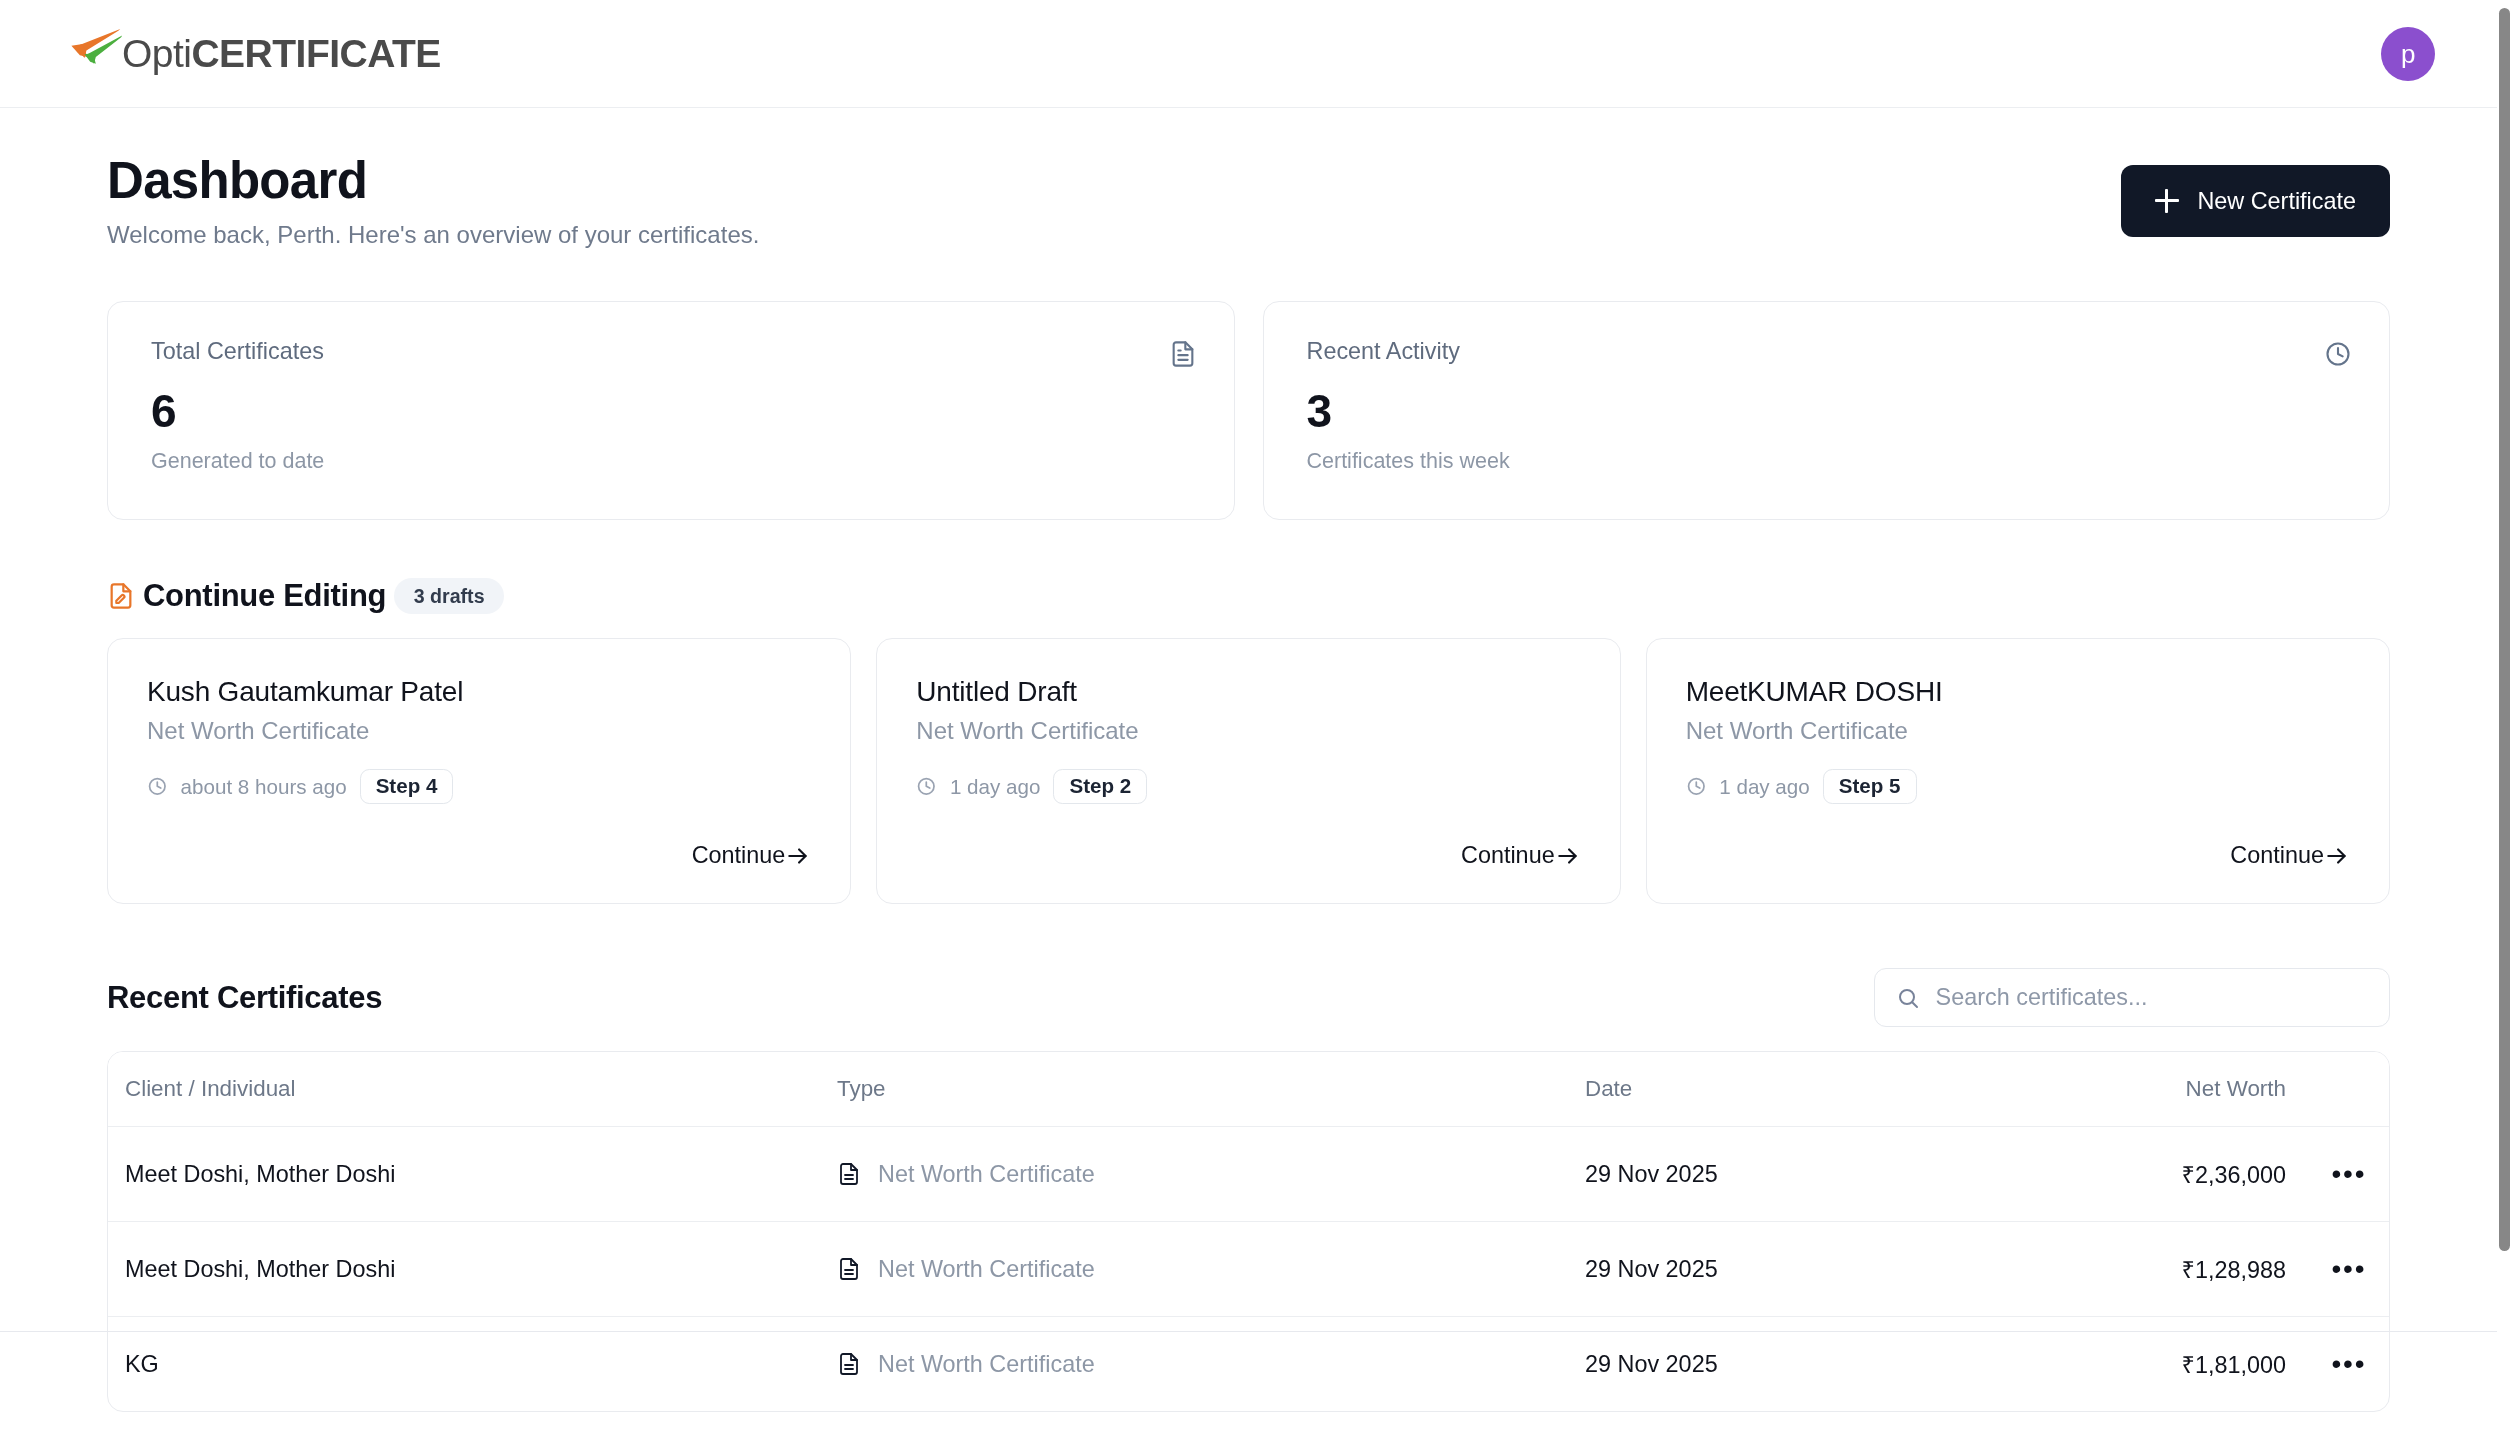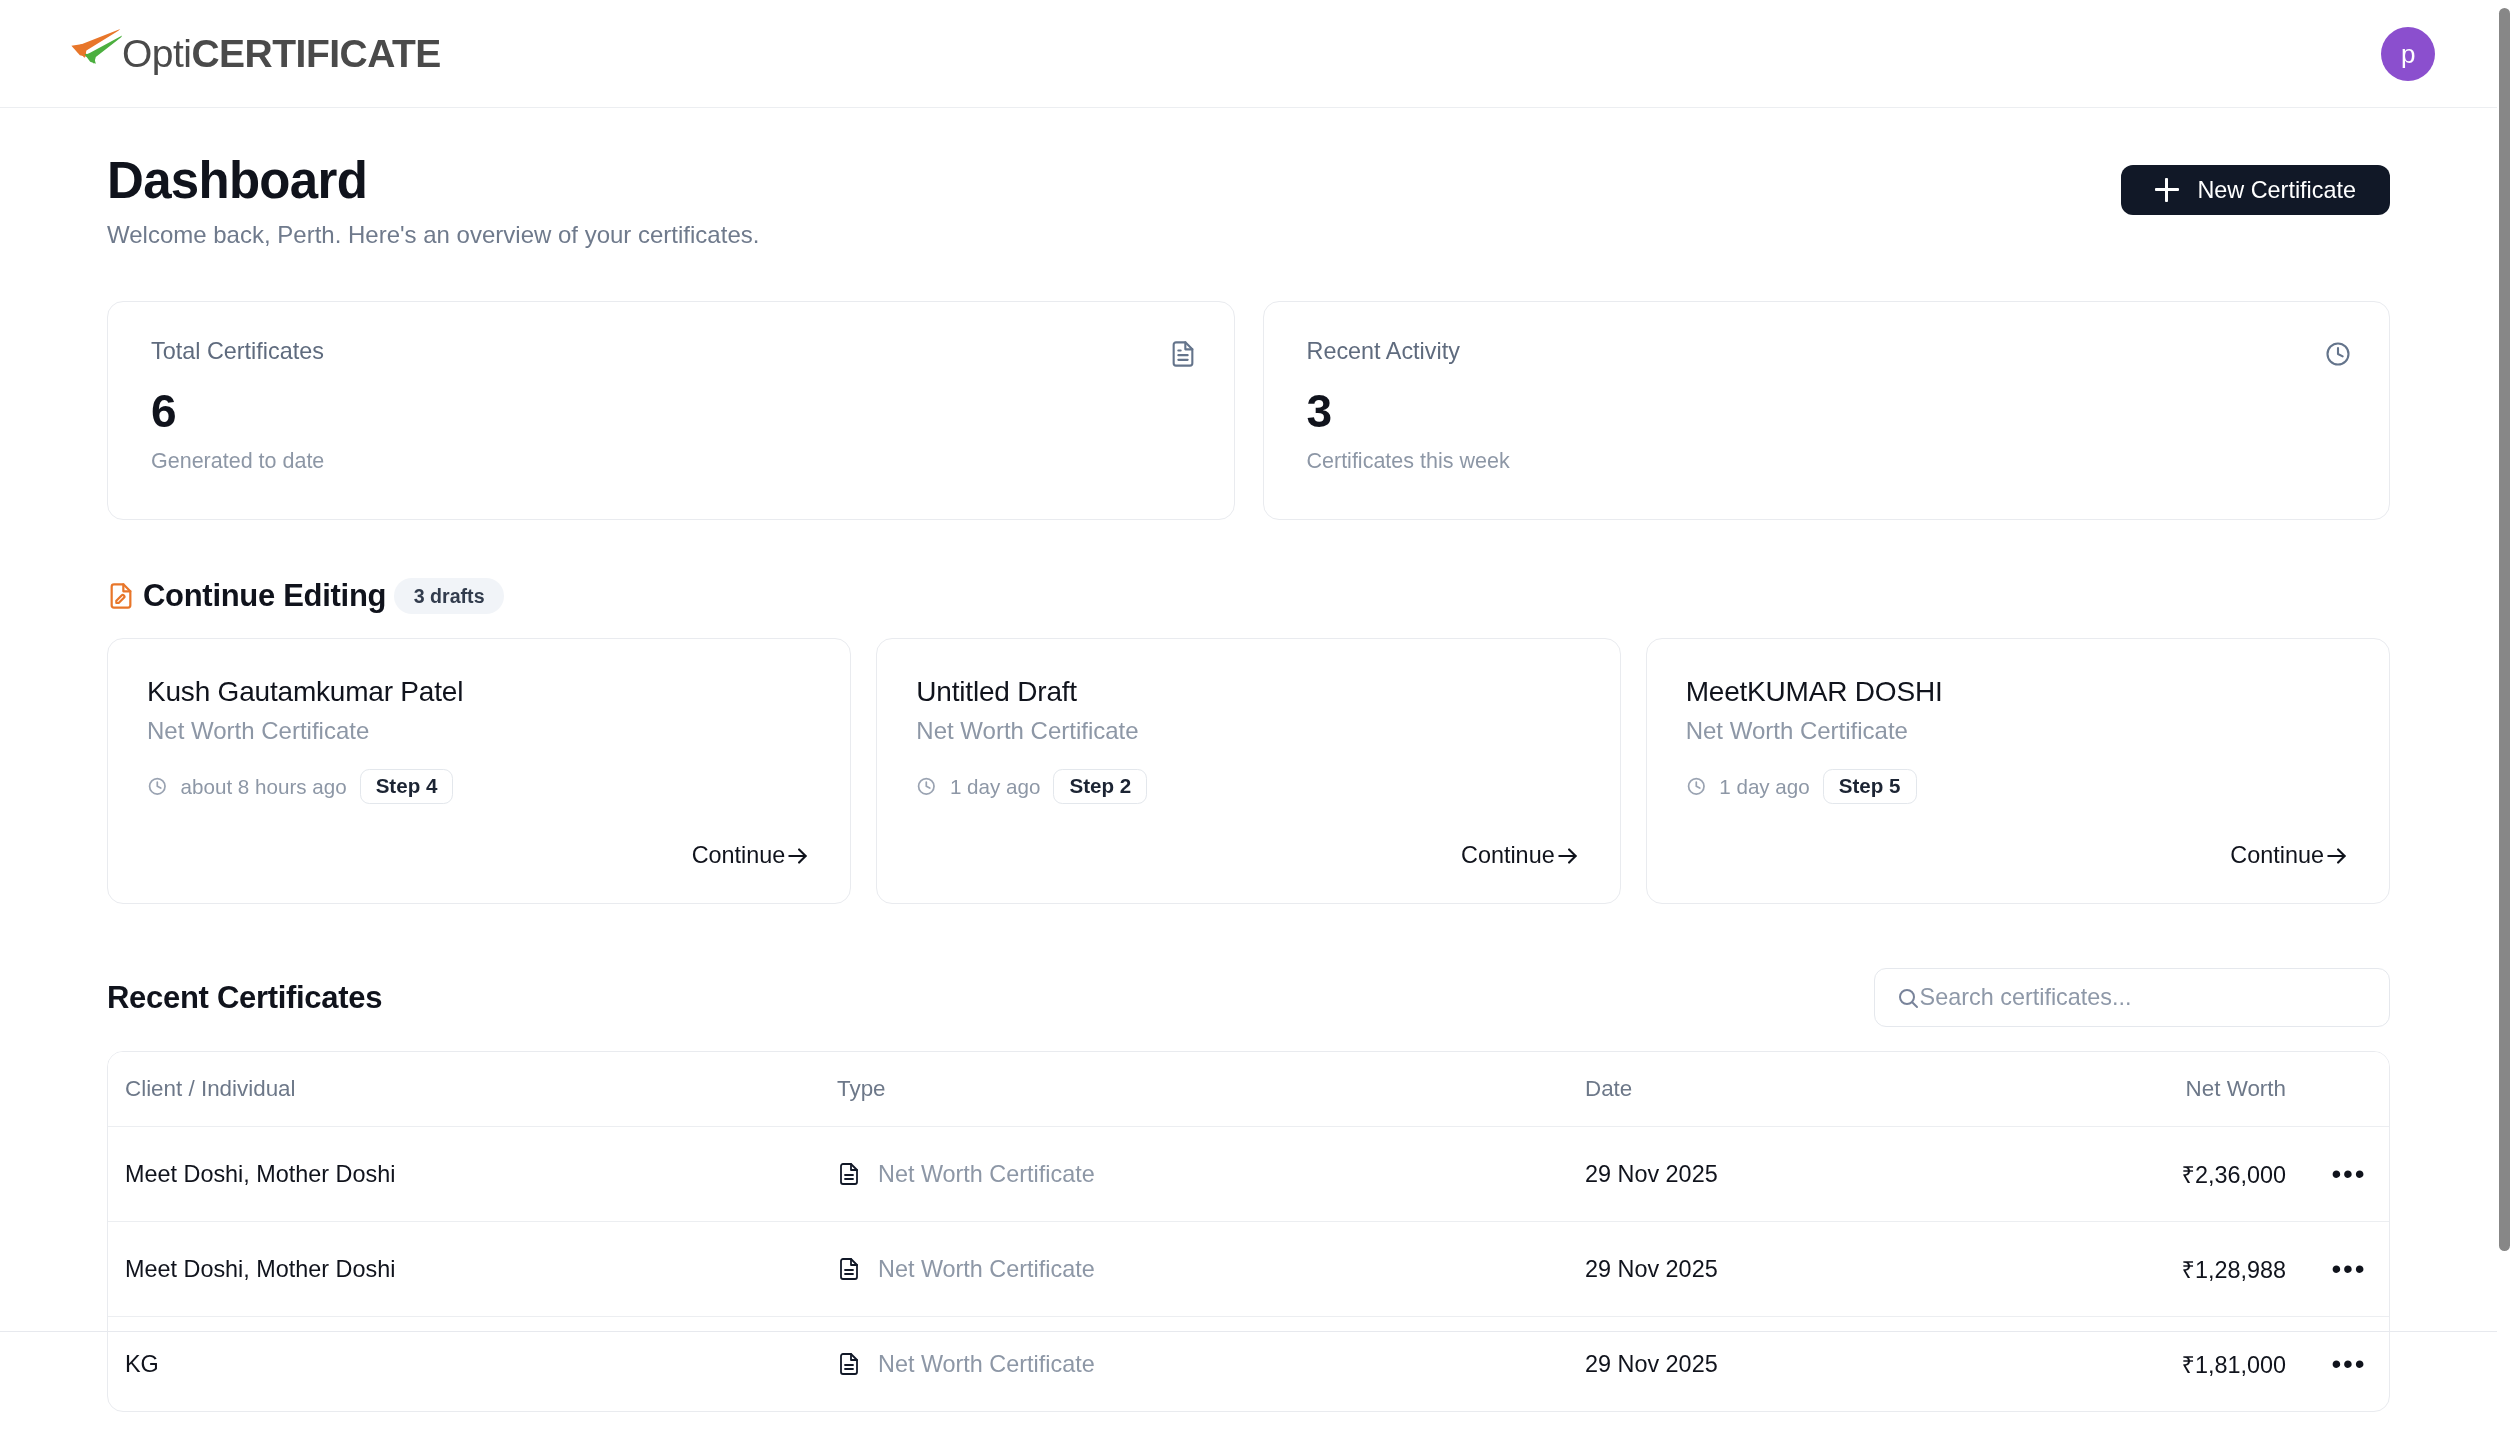--- a/index.html
+++ b/index.html
@@ -101,21 +101,21 @@
     color: #6f7a8c;
     font-weight: 400;
   }
 
   .btn-primary {
     margin-top: 13px;
     background: #111827;
     color: #ffffff;
     border: none;
     border-radius: 12px;
-    height: 50px;
+    height: 72px;
     padding: 0 34px;
     display: flex;
     align-items: center;
     gap: 18.7px;
     font-size: 23.4px;
     font-family: inherit;
     font-weight: 400;
     cursor: pointer;
     white-space: nowrap;
   }
@@ -273,20 +273,21 @@
     color: #10131c;
     letter-spacing: -0.3px;
   }
   .search-box {
     width: 516px;
     height: 59px;
     border: 0.9px solid #e5e8ed;
     border-radius: 12px;
     display: flex;
     align-items: center;
+    gap: 16px;
     padding: 0 20.6px;
     background: #ffffff;
   }
   .search-icon { color: #78839a; flex: 0 0 auto; display: block; }
   .search-input {
     border: none;
     outline: none;
     background: transparent;
     font-family: inherit;
     font-size: 23.4px;

